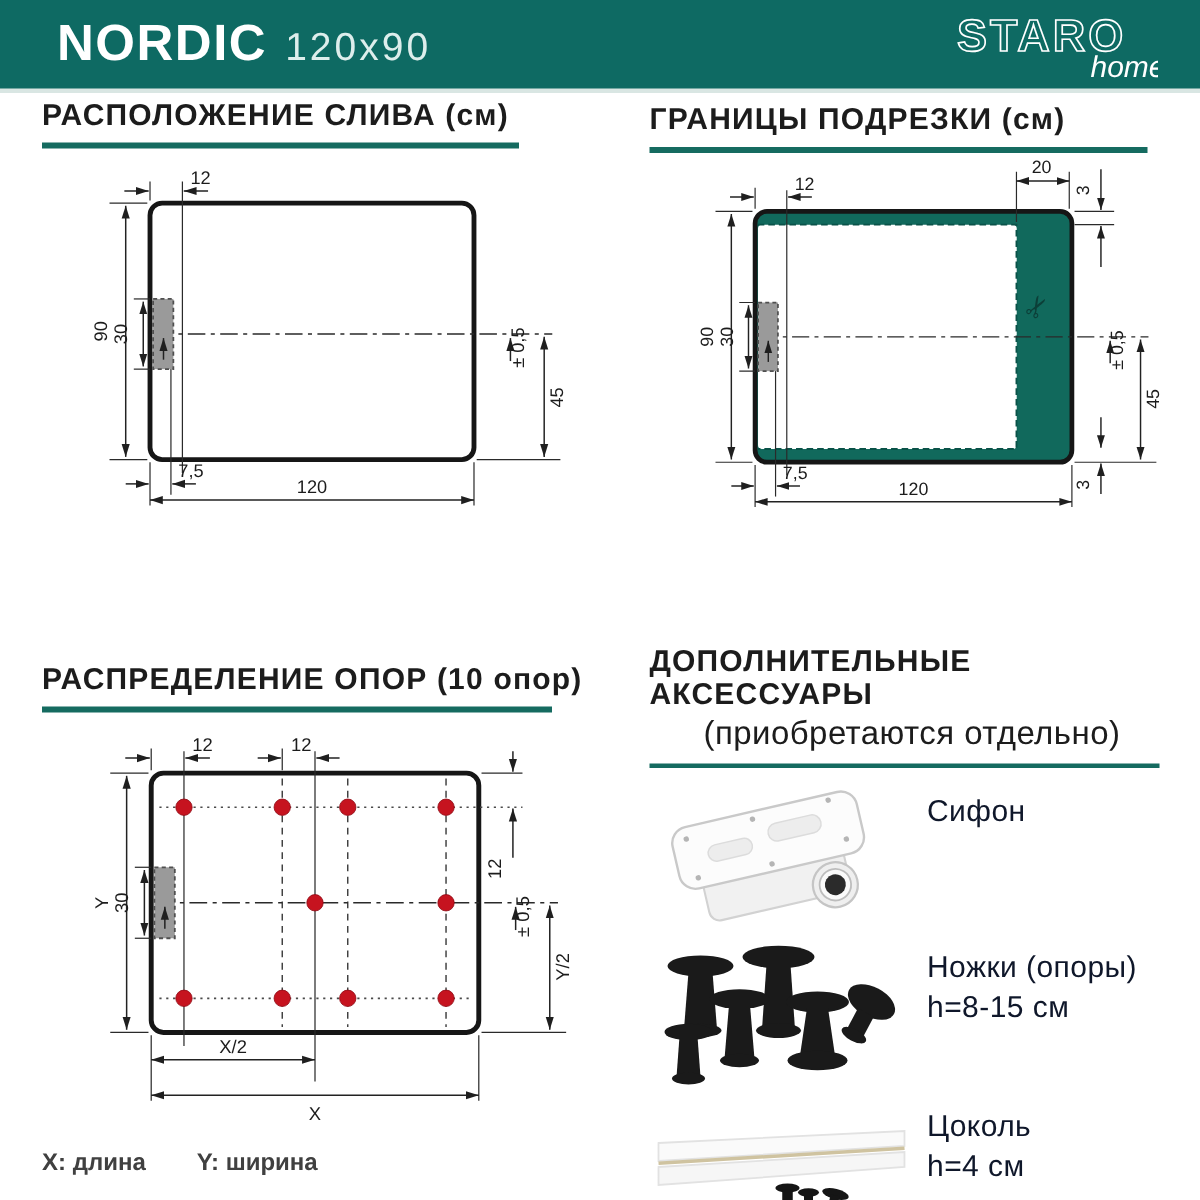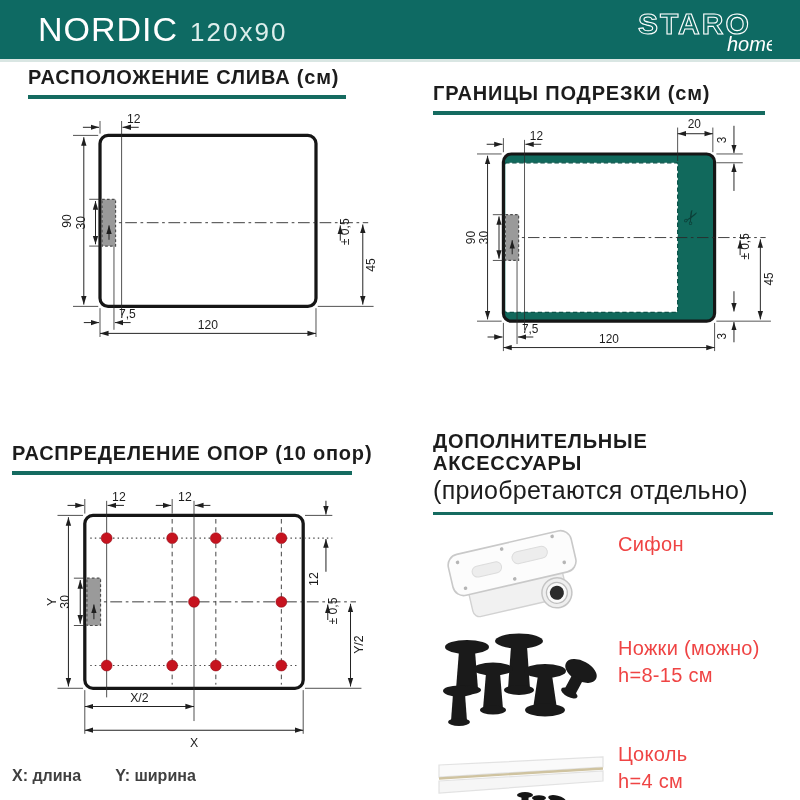--- a/index.html
+++ b/index.html
@@ -1,31 +1,31 @@
 <!DOCTYPE html>
 <html><head>
 <meta charset="utf-8">
 <style>
   html,body{margin:0;padding:0;background:#ffffff;font-family:"Liberation Sans",sans-serif;}
   #page{position:relative;width:800px;height:800px;background:#ffffff;overflow:hidden;}
 
   
   #header{position:absolute;left:0;top:0;width:800px;height:62px;background:#0e6a63;border-bottom:3px solid #d9e6e3;display:flex;align-items:center;justify-content:space-between;box-sizing:border-box;padding:0 28px 0 38px;}
-  #header .model{color:#ffffff;font-size:34px;font-weight:normal;letter-spacing:1px;}
+  #header .model{color:#ffffff;font-size:34px;font-weight:bold;letter-spacing:1px;}
   #header .size{color:#ddeeec;font-size:26px;font-weight:normal;margin-left:12px;letter-spacing:2px;}
   #logo{ text-align:right;}
 
   .quad{position:absolute;}
   #q1{left:28px;top:66px;width:362px;}
-  #q2{left:433px;top:82px;width:354px;}
-  #q3{left:12px;top:442px;width:366px;}
+  #q2{left:433px;top:69px;width:354px;}
+  #q3{left:28px;top:442px;width:366px;}
   #q4{left:433px;top:430px;width:348px;}
 
   .sec-title{font-size:20px;font-weight:bold;color:#1c1c1c;letter-spacing:0.8px;line-height:1.12;}
-  .sec-sub{font-size:25px;color:#1c1c1c;letter-spacing:0.3px;margin-top:1px;}
+  .sec-sub{font-size:22px;color:#1c1c1c;letter-spacing:0.3px;margin-top:1px;margin-left:36px;}
   .underline{height:3.5px;background:#156b60;margin-top:7px;}
 
   svg{display:block;}
   .thick{fill:#ffffff;stroke:#161616;stroke-width:3.6px;}
   .tealbase{fill:#11695c;stroke:#161616;stroke-width:3.6px;}
   .thin{stroke:#2a2a2a;stroke-width:0.9px;fill:none;}
   .ext{stroke:#2a2a2a;stroke-width:0.9px;fill:none;}
   .dim{stroke:#222222;stroke-width:1.1px;fill:none;}
   .cl{stroke:#2a2a2a;stroke-width:1px;stroke-dasharray:13 4 3 4;fill:none;}
   .dashv{stroke:#333333;stroke-width:1px;stroke-dasharray:5 4;fill:none;}
@@ -35,21 +35,21 @@
   .dt{font-family:"Liberation Sans",sans-serif;font-size:13.5px;fill:#1c1c1c;}
   .dot{fill:#c6131f;stroke:#8e0a14;stroke-width:0.6px;}
 
   #warning{margin-top:8px;font-size:12.5px;font-weight:bold;color:#d85062;line-height:1.35;}
   #warning .l2{padding-left:8px;}
   #legend{margin-top:4px;font-size:16px;font-weight:bold;color:#404040;}
   #legend span{margin-right:34px;}
 
   .acc-row{display:flex;align-items:flex-start;margin-top:6px;}
   .acc-img{flex:0 0 185px;}
-  .acc-label{font-size:20px;color:#ef4444;line-height:1.32;letter-spacing:0.3px;}
+  .acc-label{font-size:20px;color:#0f172a;line-height:1.32;letter-spacing:0.3px;}
   .pt1{padding-top:10px;} .pt2{padding-top:6px;} .pt3{padding-top:6px;}
 </style>
 </head>
 <body>
 
 <svg width="0" height="0" style="position:absolute">
   <defs>
     <marker id="ah" viewBox="0 0 10 7" markerWidth="10" markerHeight="7" refX="9.5" refY="3.5" orient="auto-start-reverse" markerUnits="userSpaceOnUse">
       <path d="M0,0.5 L9.5,3.5 L0,6.5 Z" fill="#1f1f1f"></path>
     </marker>
@@ -309,21 +309,21 @@
               </g>
             <g transform="translate(26,62)">
                 <ellipse cx="0" cy="0" rx="16" ry="5.5"></ellipse>
                 <path d="M-6,3 L-8,30 L8,30 L6,3 Z"></path>
                 <ellipse cx="0" cy="31" rx="11" ry="4"></ellipse>
               </g>
           </g>
         </svg>
       </div>
       <div class="acc-label pt2">
-        <div>Ножки (можно)</div>
+        <div>Ножки (опоры)</div>
         <div>h=8-15 см</div>
       </div>
     </div>
 
     <div class="acc-row">
       <div class="acc-img">
         <svg width="178" height="92" viewBox="0 0 178 92">
           <polygon points="6,30 170,22 170,32 6,42" fill="#fafafa" stroke="#e2e2e2" stroke-width="1.2"></polygon>
           <line x1="6" y1="43.5" x2="170" y2="33.5" stroke="#cfc3a0" stroke-width="2.4"></line>
           <polygon points="6,46 170,36 170,46 6,58" fill="#f6f6f6" stroke="#e2e2e2" stroke-width="1.2"></polygon>

